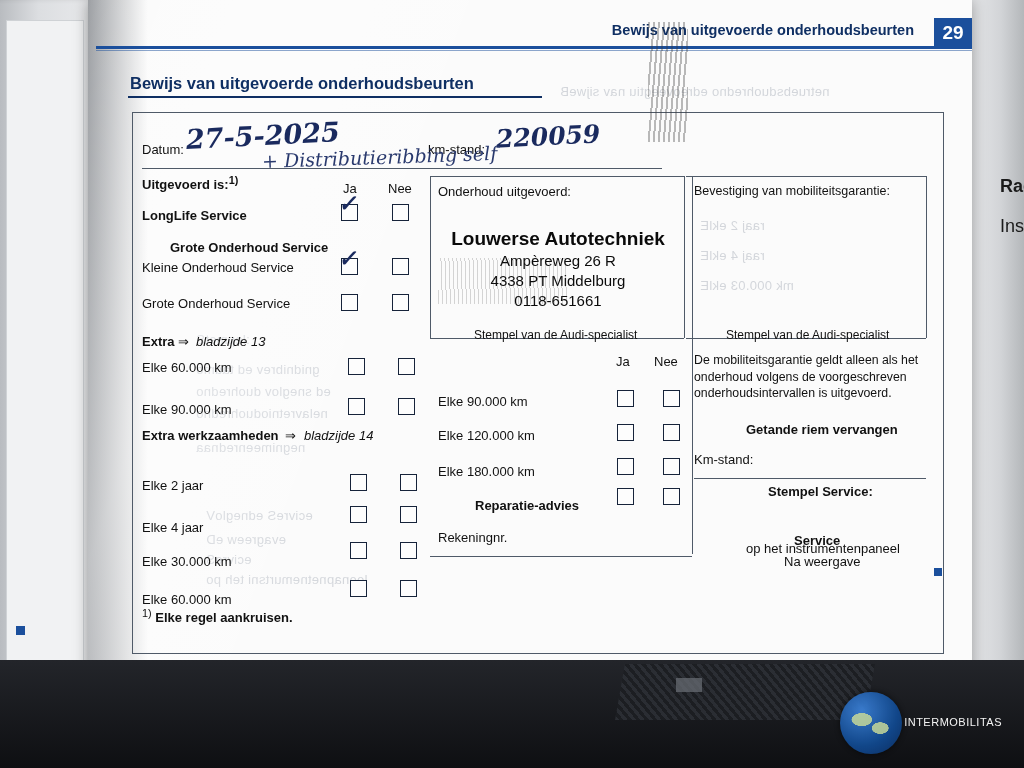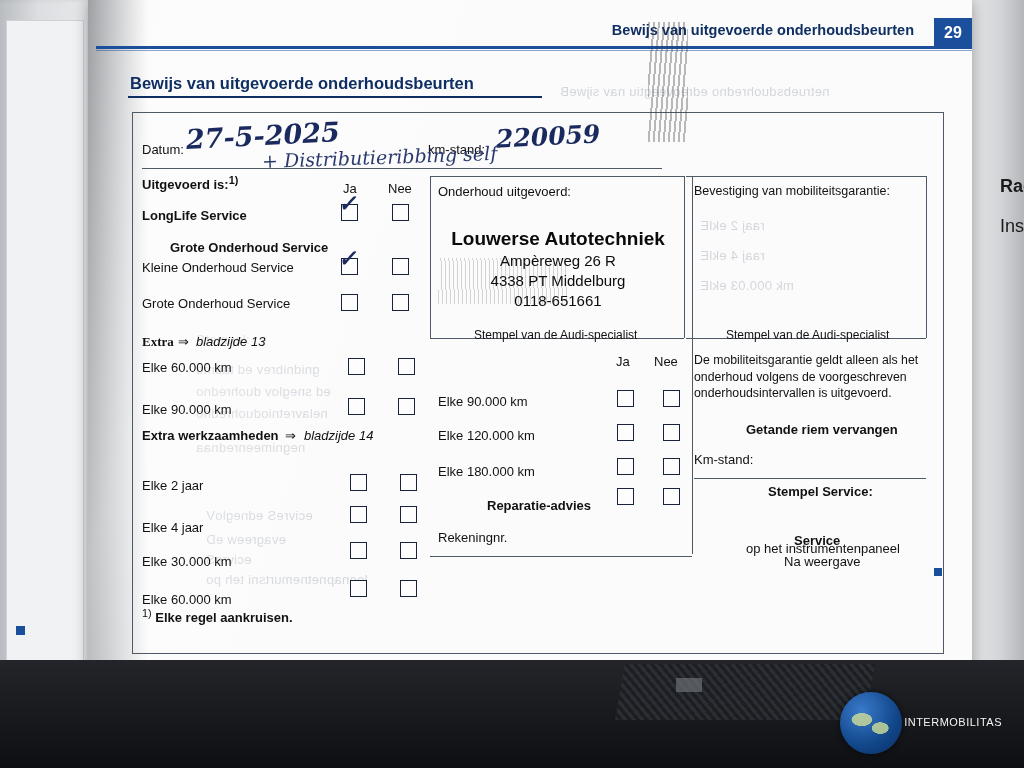--- a/index.html
+++ b/index.html
@@ -39,21 +39,21 @@
 
   
   .gutter{position:absolute;left:88px;top:0;width:60px;height:706px;
         background:linear-gradient(90deg,rgba(80,85,92,.55),rgba(255,255,255,0));}
 
   
   .header-rule{position:absolute;left:96px;top:46px;width:876px;height:3px;background:#1b4f9c;}
   .header-rule2{position:absolute;left:96px;top:50px;width:876px;height:1px;background:#1b4f9c;opacity:.5;}
   .header-title{position:absolute;right:110px;top:22px;font-size:14.5px;font-weight:bold;color:#0f2f63;}
   .page-num-box{position:absolute;right:52px;top:18px;width:38px;height:30px;background:#1b4f9c;
-        color:#fff;font-size:16px;font-weight:bold;display:flex;align-items:center;justify-content:center;}
+        color:#fff;font-size:19px;font-weight:bold;display:flex;align-items:center;justify-content:center;}
 
   .section-title{position:absolute;left:130px;top:74px;font-size:16.5px;font-weight:bold;color:#0f2f63;}
   .section-underline{position:absolute;left:128px;top:96px;width:414px;height:2px;background:#0f2f63;}
 
   
   .ghost{position:absolute;color:rgba(120,130,145,.30);font-size:13px;
          transform:scaleX(-1);letter-spacing:.3px;pointer-events:none;}
 
   
   .form-box{position:absolute;left:132px;top:112px;width:810px;height:540px;
@@ -171,21 +171,21 @@
 
   <div class="lbl" style="left:142px;top:260px;">Kleine Onderhoud Service</div>
   <div class="cb" style="left:341px;top:258px;"></div>
   <div class="hand" style="left:338px;top:245px;font-size:22px;">✓</div>
   <div class="cb" style="left:392px;top:258px;"></div>
 
   <div class="lbl" style="left:142px;top:296px;">Grote Onderhoud Service</div>
   <div class="cb" style="left:341px;top:294px;"></div>
   <div class="cb" style="left:392px;top:294px;"></div>
 
-  <div class="lbl bold" style="left:142px;top:334px;font-family:Liberation Serif, serif;">Extra</div>
+  <div class="lbl bold" style="left:142px;top:334px;">Extra</div>
   <div class="lbl" style="left:178px;top:334px;">⇒</div>
   <div class="lbl ital" style="left:196px;top:334px;">bladzijde 13</div>
 
   <div class="lbl" style="left:142px;top:360px;">Elke 60.000 km</div>
   <div class="cb" style="left:348px;top:358px;"></div>
   <div class="cb" style="left:398px;top:358px;"></div>
 
   <div class="lbl" style="left:142px;top:402px;">Elke 90.000 km</div>
   <div class="cb" style="left:348px;top:398px;"></div>
   <div class="cb" style="left:398px;top:398px;"></div>
@@ -239,21 +239,21 @@
   <div class="cb" style="left:663px;top:390px;"></div>
 
   <div class="lbl" style="left:438px;top:428px;">Elke 120.000 km</div>
   <div class="cb" style="left:617px;top:424px;"></div>
   <div class="cb" style="left:663px;top:424px;"></div>
 
   <div class="lbl" style="left:438px;top:464px;">Elke 180.000 km</div>
   <div class="cb" style="left:617px;top:458px;"></div>
   <div class="cb" style="left:663px;top:458px;"></div>
 
-  <div class="lbl bold" style="left:450px;top:498px;padding-left:37px;">Reparatie-advies</div>
+  <div class="lbl bold" style="left:438px;top:498px;padding-left:37px;">Reparatie-advies</div>
   <div class="cb" style="left:617px;top:488px;"></div>
   <div class="cb" style="left:663px;top:488px;"></div>
 
   <div class="lbl" style="left:438px;top:530px;">Rekeningnr.</div>
   <div class="rule" style="left:438px;top:556px;width:252px;"></div>
   <div class="rule" style="left:430px;top:556px;width:262px;opacity:0;"></div>
   <div class="vrule" style="left:692px;top:176px;height:378px;"></div>
   <div class="rule" style="left:430px;top:556px;width:262px;"></div>
 
   <div class="rule" style="left:686px;top:176px;width:240px;"></div>

